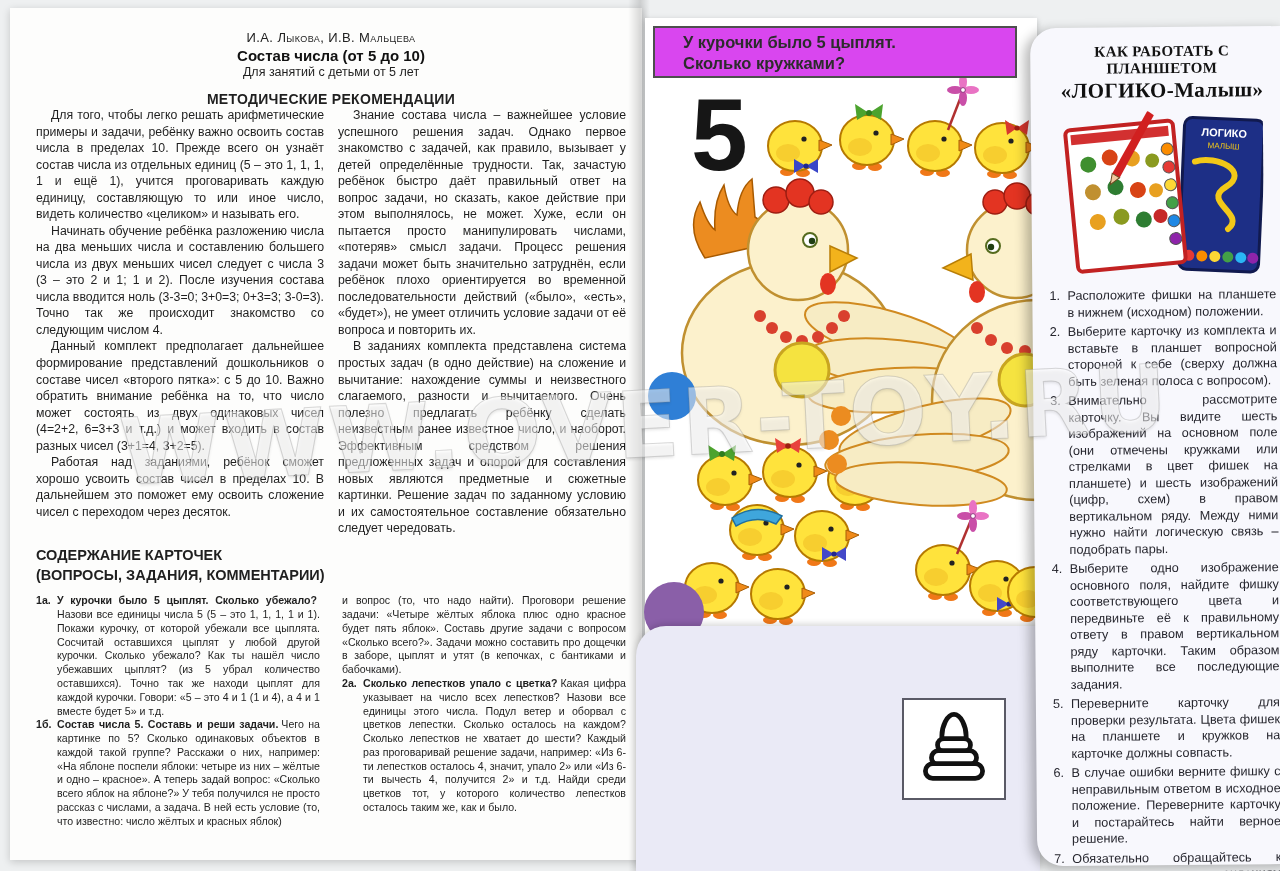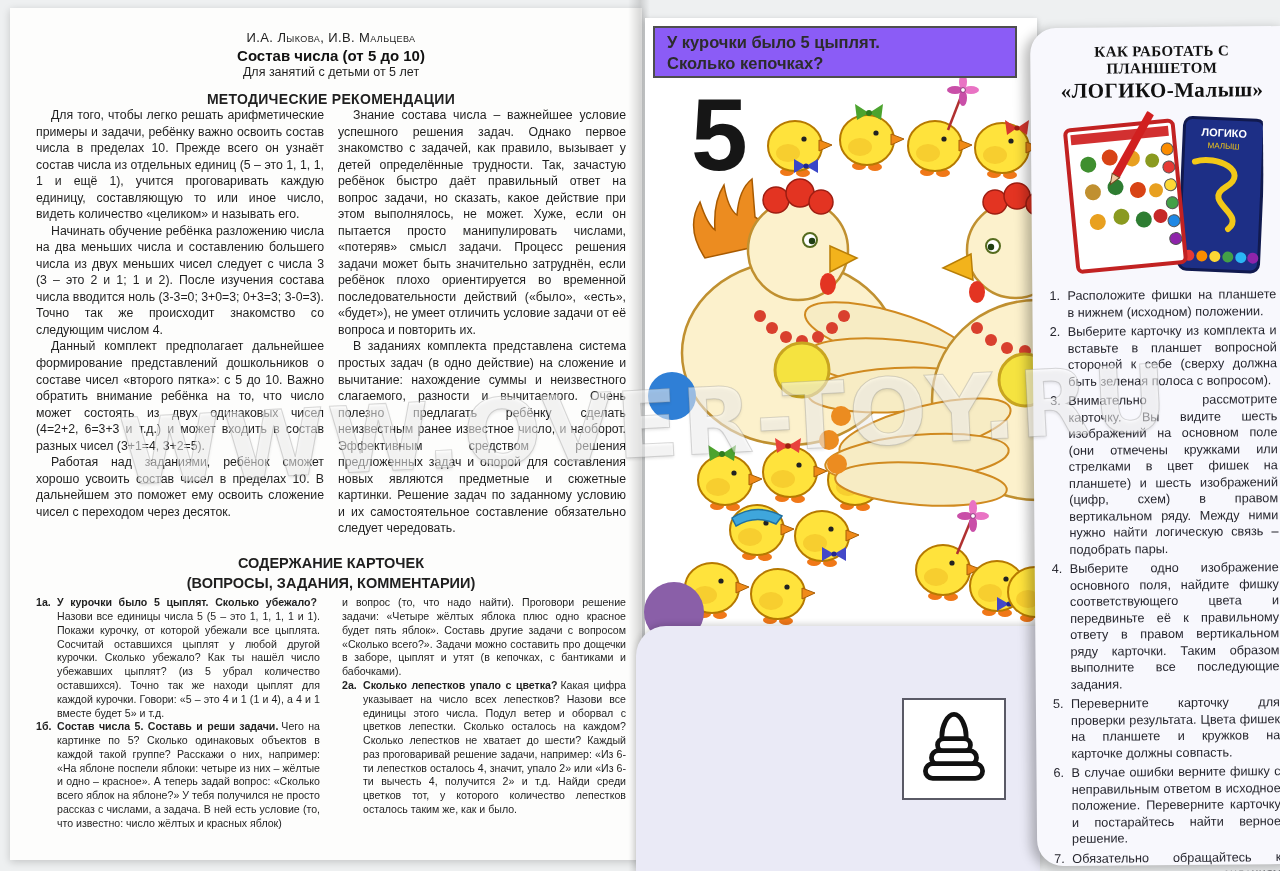--- a/index.html
+++ b/index.html
@@ -10,37 +10,37 @@
   .left-page{position:absolute;left:10px;top:8px;width:632px;height:852px;background:#fdfdfc;
              box-shadow:0 2px 8px rgba(0,0,0,.18);z-index:1;}
   .lp-inner{padding:22px 16px 0 26px;}
   .authors{text-align:center;font-size:13px;font-variant:small-caps;letter-spacing:.4px;color:#222;}
   .title{text-align:center;font-size:15px;font-weight:bold;margin:2px 0 0;color:#111;}
   .subtitle{text-align:center;font-size:12.5px;margin-top:1px;}
   .section-heading{text-align:center;font-size:14px;font-weight:bold;letter-spacing:.3px;margin-top:12px;}
   .cols{display:flex;gap:14px;}
   .mcol{width:288px;font-size:12.3px;line-height:1.345;text-align:justify;}
   .mcol p{margin:0;text-indent:15px;}
-  .cards-heading{margin-top:16px;text-align:center;font-weight:bold;font-size:14.5px;line-height:1.4;}
-  .cards-cols{display:flex;gap:22px;margin-top:3px;}
+  .cards-heading{margin-top:8px;text-align:left;font-weight:bold;font-size:14.5px;line-height:1.4;}
+  .cards-cols{display:flex;gap:22px;margin-top:9px;}
   .ccol{width:288px;font-size:10.6px;line-height:1.3;text-align:justify;}
   .card-item{display:flex;}
   .item-label{font-weight:bold;width:21px;flex:none;}
   .item-body{flex:1;}
   .item-body b{font-weight:bold;margin-right:3px;}
 
   
   .spine{position:absolute;left:628px;top:0;width:22px;height:871px;z-index:2;
          background:linear-gradient(90deg,rgba(0,0,0,0) 0%,rgba(0,0,0,.14) 55%,rgba(0,0,0,0) 100%);}
 
   
   .question-card{position:absolute;left:645px;top:18px;width:392px;height:626px;background:#fff;
                  box-shadow:0 2px 6px rgba(0,0,0,.22);overflow:hidden;z-index:3;}
-  .q-header{position:absolute;left:8px;top:8px;width:364px;height:52px;background:#8b5cf6;
-            border:2px solid #4e4e4e;padding:4px 0 0 12px;box-sizing:border-box;
+  .q-header{position:absolute;left:8px;top:8px;width:364px;height:52px;background:#d946ef;
+            border:2px solid #4e4e4e;padding:4px 0 0 28px;box-sizing:border-box;
             font-weight:bold;font-size:16.5px;line-height:1.28;color:#2c2c2c;}
   .big-number{position:absolute;left:46px;top:66px;font-size:102px;font-weight:bold;color:#161616;line-height:1;}
   .chicken-art{position:absolute;left:0;top:60px;}
 
   
   .dot{position:absolute;border-radius:50%;}
   .dot-blue{left:648px;top:372px;width:48px;height:48px;background:#2f7fd6;z-index:4;}
   .dot-purple{left:644px;top:582px;width:60px;height:60px;background:#8a5fa8;z-index:4;}
 
   
@@ -268,21 +268,21 @@
       <g fill="#4348C8" transform="translate(364,526)">
           <polygon points="0,0 -12,-7 -12,7"></polygon>
           <polygon points="0,0 12,-7 12,7"></polygon>
           <circle r="2.6" fill="#23278e"></circle>
         </g>
       <use href="#chk" transform="translate(390,514)"></use>
     </svg>
 
     <div class="q-header">
       <div>У курочки было 5 цыплят.</div>
-      <div>Сколько кепочках?</div>
+      <div>Сколько кружками?</div>
     </div>
     <div class="big-number">5</div>
   </div>
 
   <div class="dot dot-blue"></div>
   <div class="dot dot-purple"></div>
 
   <div class="answer-card">
     <div class="pyramid-box">
       <svg width="78" height="80" viewBox="0 0 90 92">

